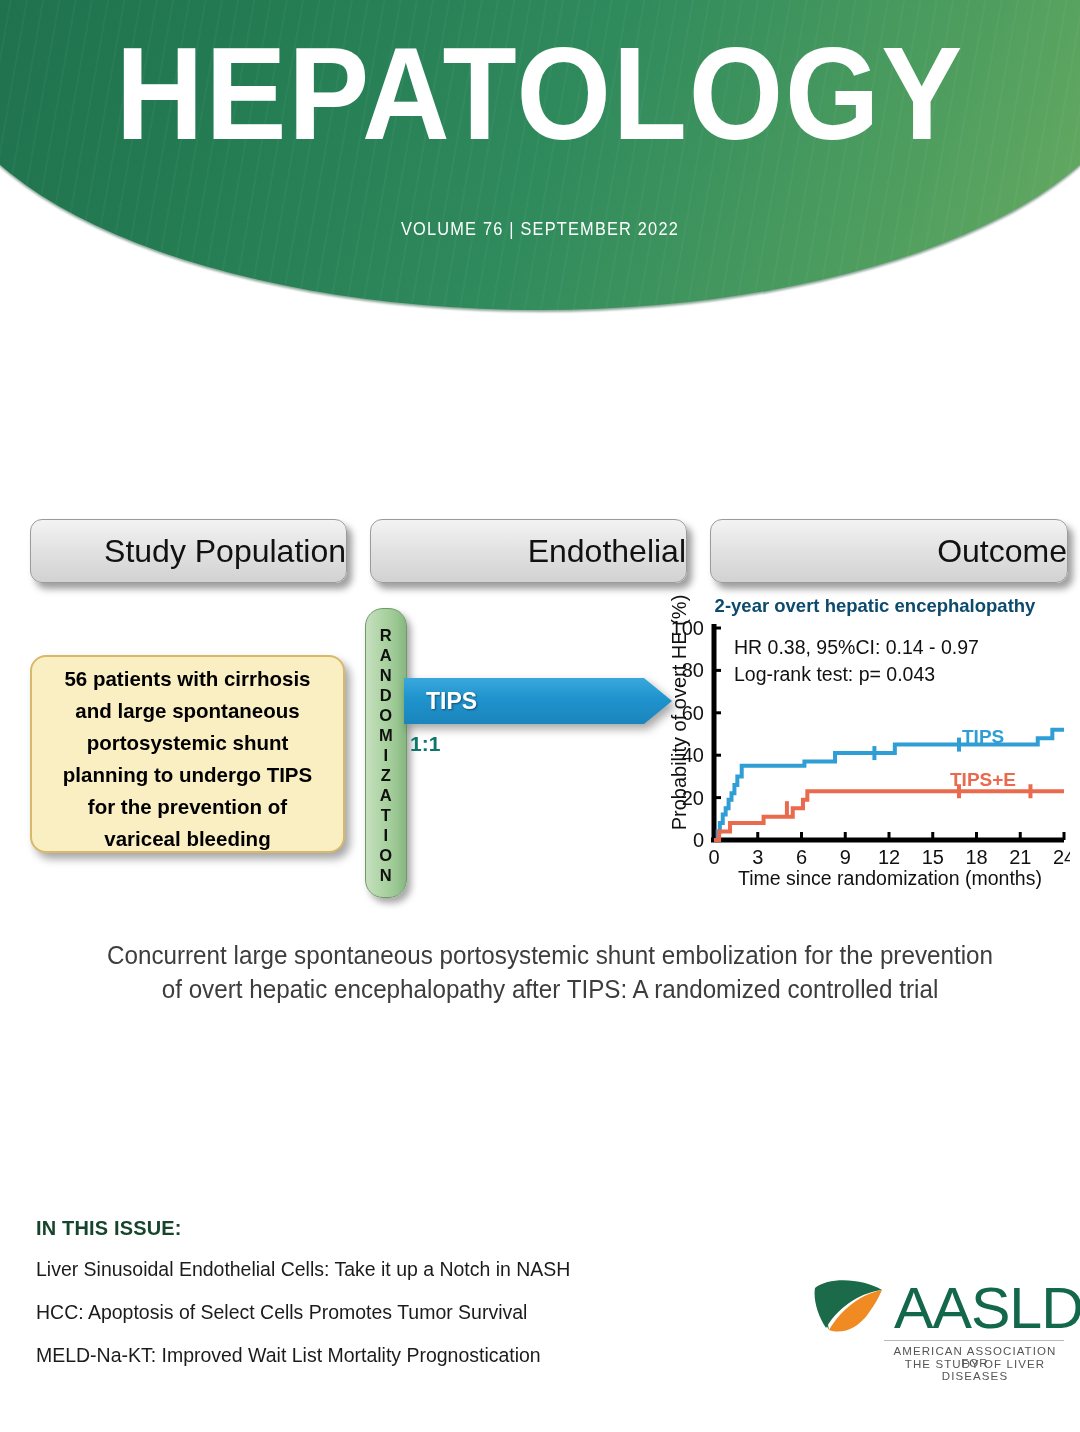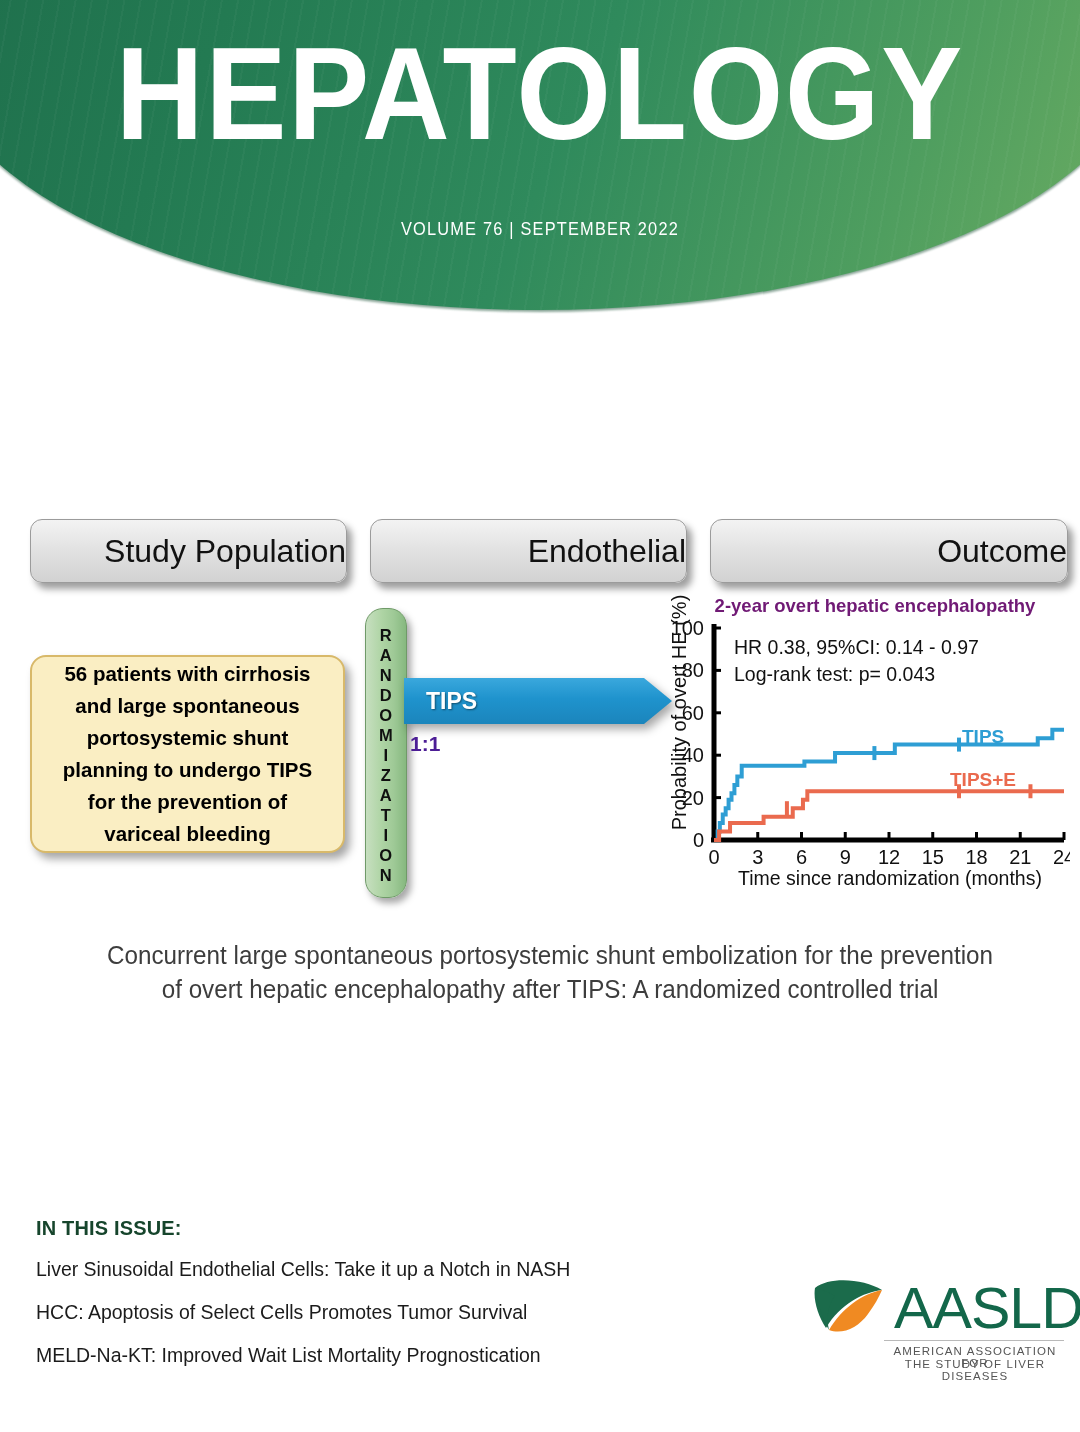--- a/index.html
+++ b/index.html
@@ -109,21 +109,21 @@
     left: 30px;
     top: 155px;
     width: 315px;
     height: 198px;
     box-sizing: border-box;
     border-radius: 16px;
     background: #faeec3;
     border: 2px solid #d8b96a;
     box-shadow: 5px 6px 8px rgba(0,0,0,0.35);
     display: flex;
-    align-items: center;
+    align-items: flex-start;
     justify-content: center;
     text-align: center;
     padding: 6px 16px;
     font-size: 20.5px;
     font-weight: 700;
     line-height: 32px;
     color: #000000;
   }
 
   
@@ -179,40 +179,40 @@
     width: 246px;
     background: linear-gradient(180deg, #f07a5c 0%, #e9634a 45%, #da5740 100%);
     position: relative;
   }
   .ratio-label {
     position: absolute;
     left: 410px;
     top: 232px;
     font-size: 21px;
     font-weight: 700;
-    color: #4c1d95;
+    color: #0f766e;
   }
 
   
   .chart-wrap {
     position: absolute;
     left: 650px;
     top: 95px;
     width: 420px;
     height: 320px;
   }
   .chart-title {
     position: absolute;
     left: 30px;
     top: 0px;
     width: 390px;
     text-align: center;
     font-size: 18.5px;
     font-weight: 700;
-    color: #701a75;
+    color: #0c4a6e;
   }
   .y-axis-title {
     position: absolute;
     left: -96px;
     top: 106px;
     width: 250px;
     text-align: center;
     font-size: 20px;
     color: #111;
     transform: rotate(-90deg);

